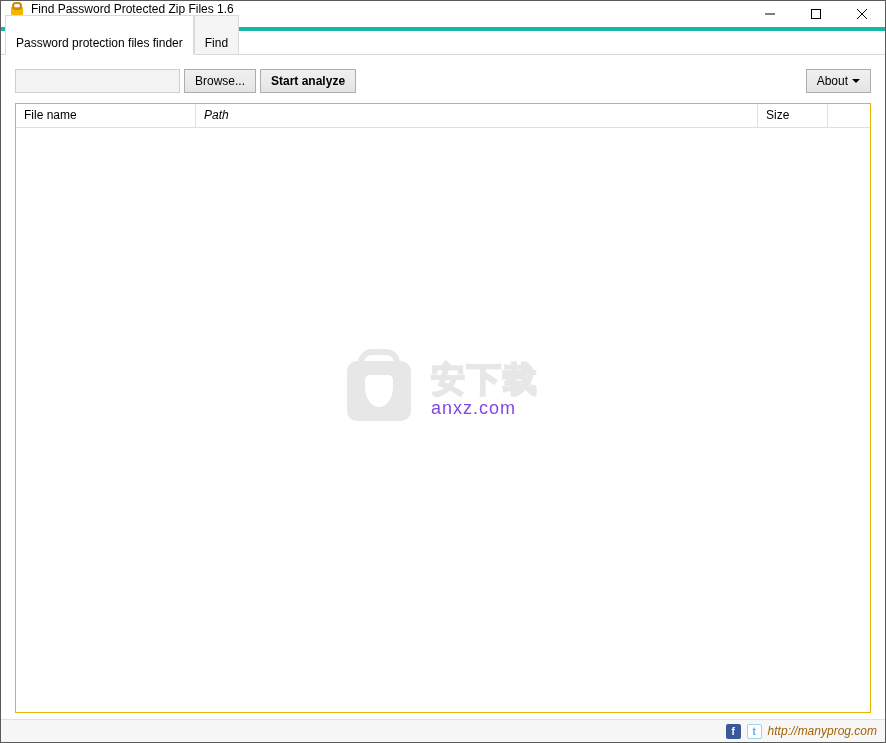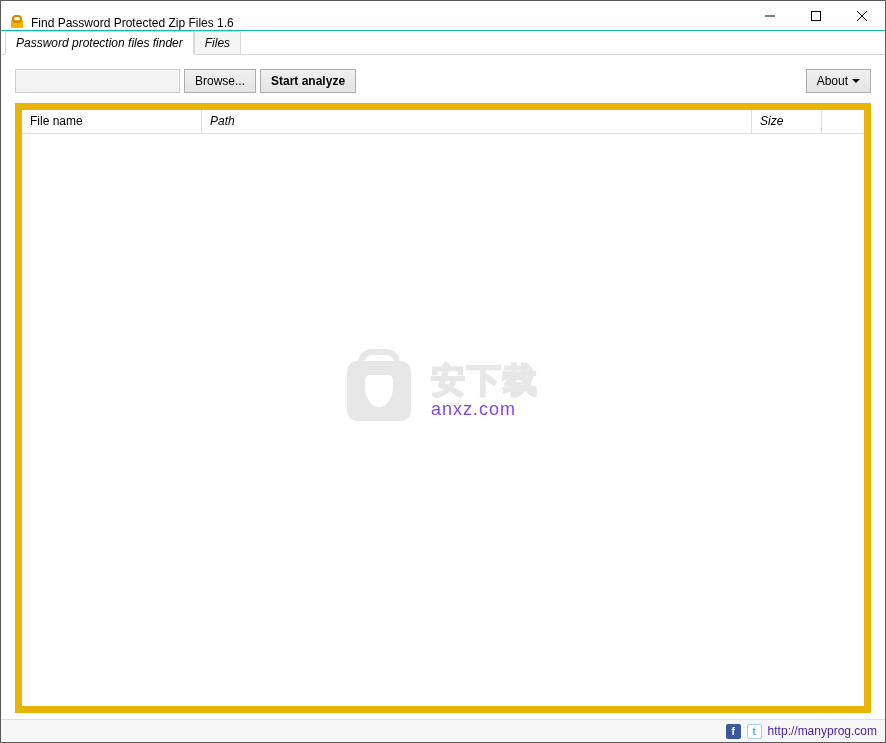--- a/index.html
+++ b/index.html
@@ -17,22 +17,22 @@
     display: flex;
     flex-direction: column;
     background: #ffffff;
     position: relative;
   }
   
   .titlebar {
     height: 30px;
     background: #ffffff;
     display: flex;
-    align-items: flex-end;
-    border-bottom: 1px solid #14b8a6;
+    align-items: flex-start;
+    border-bottom: 4px solid #14b8a6;
     flex-shrink: 0;
   }
   .titlebar-icon {
     width: 16px; height: 16px;
     margin: 0 6px 0 8px;
     display: flex; align-items: center; justify-content: center;
   }
   .titlebar-title {
     flex: 1;
     font-size: 12px;
@@ -64,29 +64,28 @@
     flex-shrink: 0;
     position: relative;
   }
   .tab-strip::after{
     content:"";
     position:absolute;
     left:0; right:0; bottom:0;
     border-bottom:1px solid #d9d9d9;
   }
   .tab {
-    padding: 4px 10px 4px 10px;
+    padding: 20px 10px 4px 10px;
     font-size: 12px;
     border: 1px solid #d9d9d9;
     border-bottom: 1px solid #d9d9d9;
     background: #f5f5f5;
     margin-right: 0px;
     position: relative;
     z-index:1;
-    font-style:italic;
   }
   .tab.active {
     background: #ffffff;
     border-bottom: 1px solid #ffffff;
     z-index:2;
   }
   
   .content {
     flex: 1;
     padding: 14px 14px 6px 14px;
@@ -125,21 +124,21 @@
   .caret-down {
     display:inline-block;
     width:0;height:0;
     border-left:4px solid transparent;
     border-right:4px solid transparent;
     border-top:4px solid #000;
   }
   
   .table-wrap {
     flex: 1;
-    border: 7px solid #eab308;
+    border: 1px solid #eab308;
     background: #ffffff;
     min-height: 0;
     display:flex;
     flex-direction:column;
     position:relative;
   }
   .table-header {
     display: flex;
     height: 24px;
     flex-shrink: 0;
@@ -148,21 +147,21 @@
     border-right: 1px solid #e0e0e0;
     border-bottom: 1px solid #e0e0e0;
     padding: 4px 8px;
     font-size: 12px;
     background: #ffffff;
     text-align:left;
   }
   .th:last-child{border-right:none;}
   .col-filename { width: 180px; }
   .col-path { flex: 1; font-style: italic; }
-  .col-size { width: 70px; font-style: italic; }
+  .col-size { width: 70px; }
   .col-extra { width: 42px; }
   .table-body{flex:1;position:relative;}
   
   .watermark{
     position:absolute;
     left:50%;top:45%;
     transform:translate(-50%,-50%);
     display:flex;
     align-items:center;
     gap:20px;
@@ -215,22 +214,23 @@
     background:#f7f7f7;
     display:flex;
     align-items:center;
     justify-content:flex-end;
     padding:0 8px;
     gap:6px;
     flex-shrink:0;
     font-size:12px;
   }
   .statusbar a{
-    color:#4c1d95;
+    color:#a16207;
     text-decoration:none;
+    font-style:italic;
   }
   .social-icon{
     width:15px;height:15px;
     border-radius:2px;
     display:flex;align-items:center;justify-content:center;
     color:#fff;
     font-size:10px;
     font-weight:bold;
     font-family:Arial,sans-serif;
   }
@@ -265,21 +265,21 @@
         <svg width="10" height="10">
             <line x1="0" y1="0" x2="10" y2="10" stroke="#000" stroke-width="1"></line>
             <line x1="10" y1="0" x2="0" y2="10" stroke="#000" stroke-width="1"></line>
           </svg>
       </button>
     </div>
   </div>
 
   <div class="tab-strip">
     <div class="tab active">Password protection files finder</div>
-    <div class="tab">Files</div>
+    <div class="tab">Find</div>
   </div>
 
   <div class="content">
     <div class="toolbar">
       <input class="path-input" type="text" value="" style="">
       <button class="btn">Browse...</button>
       <button class="btn bold">Start analyze</button>
       <div class="spacer"></div>
       <button class="btn">
         <span>About</span>

